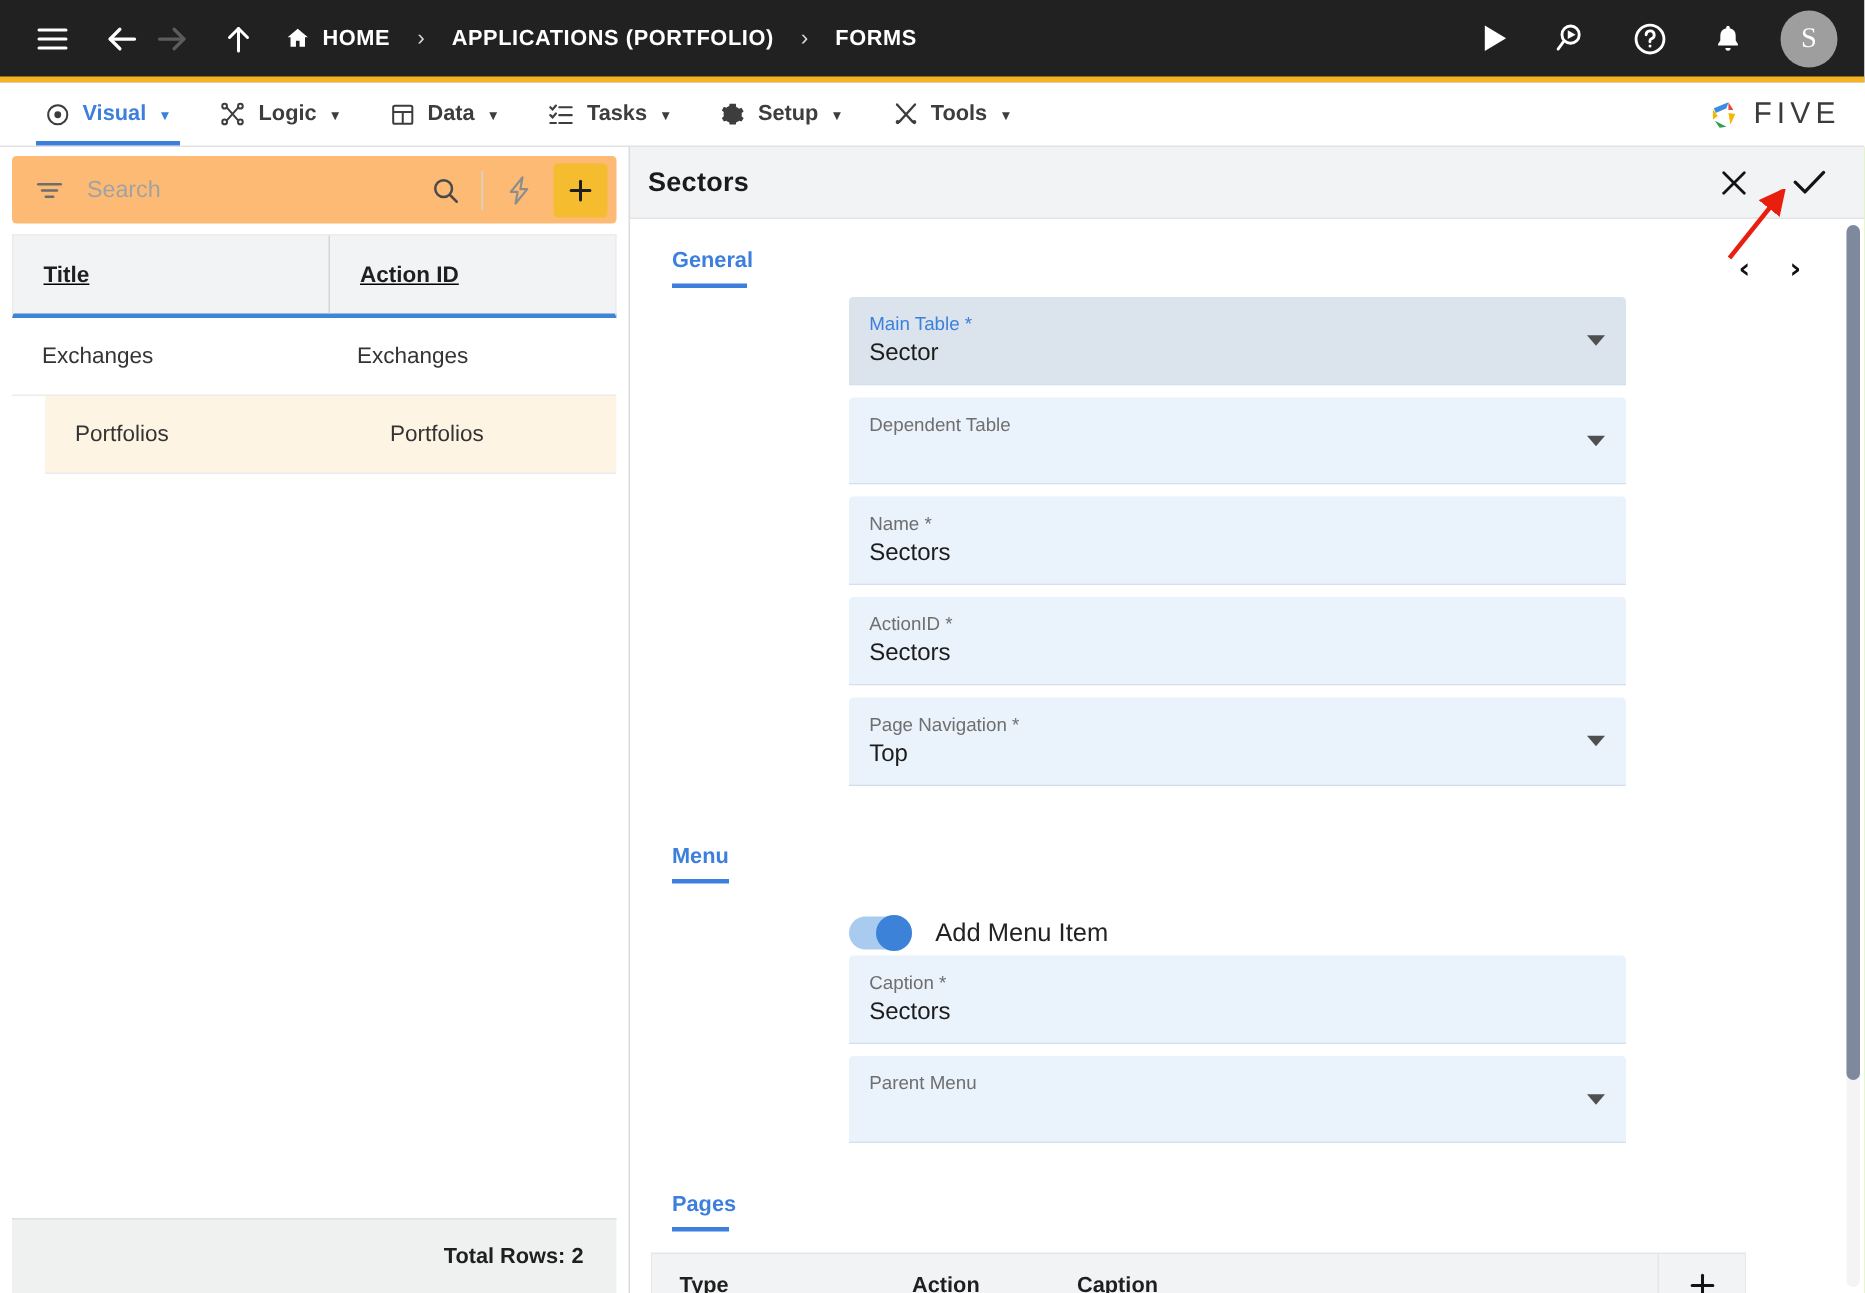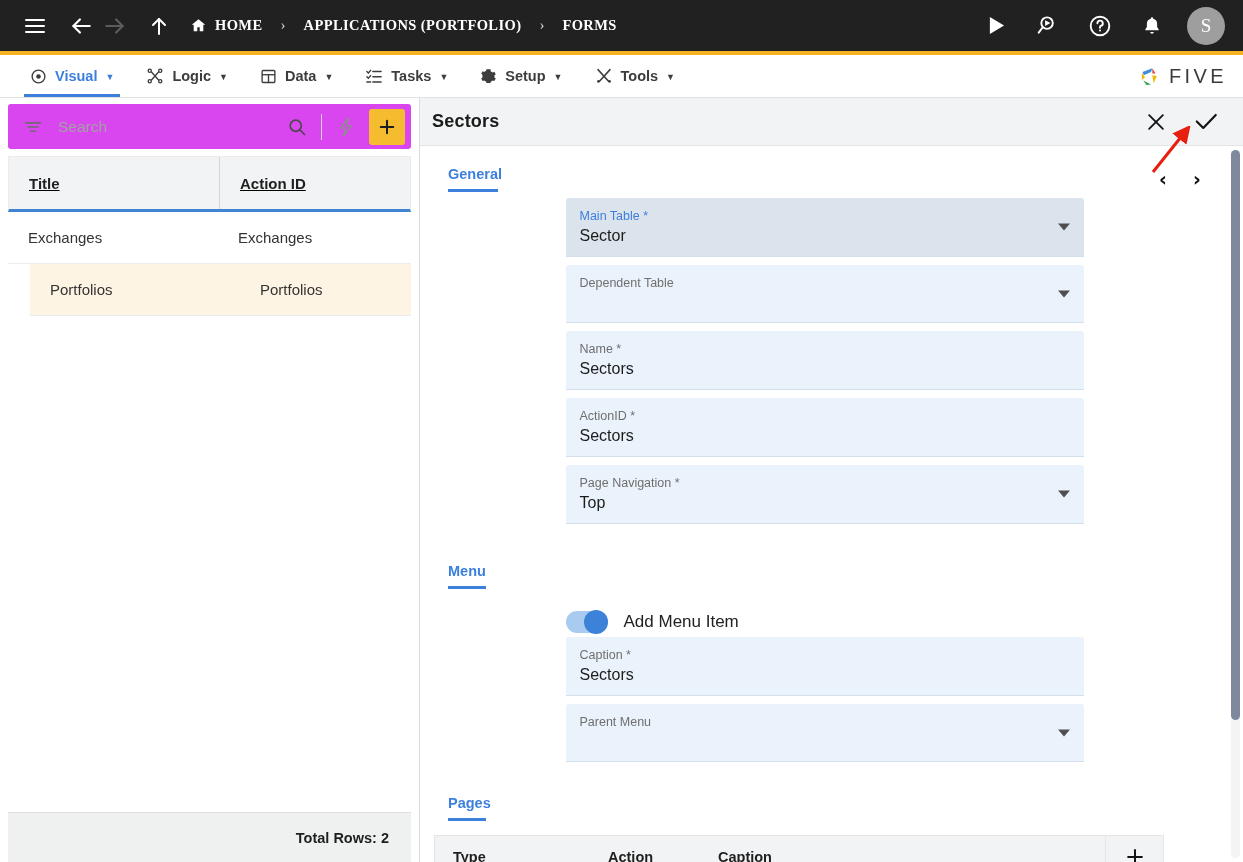--- a/index.html
+++ b/index.html
@@ -20,21 +20,21 @@
     position: relative;
   }
   .tb-icon {
     width: 34px; height: 34px;
     display: flex; align-items: center; justify-content: center;
     color: #ffffff; flex: 0 0 auto;
   }
   .tb-icon svg { display:block; }
   .tb-icon.dim { color: #5c5c5c; }
   .tb-gap8 { width: 12px; flex:0 0 auto;}
-  .crumbs { display: flex; align-items: flex-start; margin-left: 14px; font-family: Liberation Serif, serif; }
+  .crumbs { display: flex; align-items: flex-end; margin-left: 14px; }
   .crumb {
     color: #ffffff; font-size: 14.5px; letter-spacing: .4px;
     font-weight: 600; white-space: nowrap;
     display: flex; align-items: center; gap: 8px;
   }
   .crumb-sep {
     color: #d7d7d7; font-size: 15px; margin: 0 18px; font-weight: 500;
   }
   .home-ico { display:flex; align-items:center; }
   .tb-right {
@@ -86,21 +86,21 @@
   }
 
   
   .left {
     width: 420px; flex: 0 0 420px; height: 764px;
     border-right: 1px solid #dcdcdc;
     display: flex; flex-direction: column;
     background: #ffffff; padding: 6px 8px 0 8px;
   }
   .searchbar {
-    height: 45px; background: #d946ef; border-radius: 3px;
+    height: 45px; background: #fdba74; border-radius: 3px;
     display: flex; align-items: center; padding: 0 6px 0 8px;
     margin-bottom: 7px;
   }
   .filter-ico { width: 34px; display: flex; justify-content: center; color: #6d6d6d; }
   .search-input {
     flex: 1; border: none; background: transparent; outline: none;
     font-size: 15.5px; color: #333; font-family: "Liberation Sans", sans-serif;
     padding-left: 8px;
   }
   .search-input::placeholder { color: #a2a2a2; }

